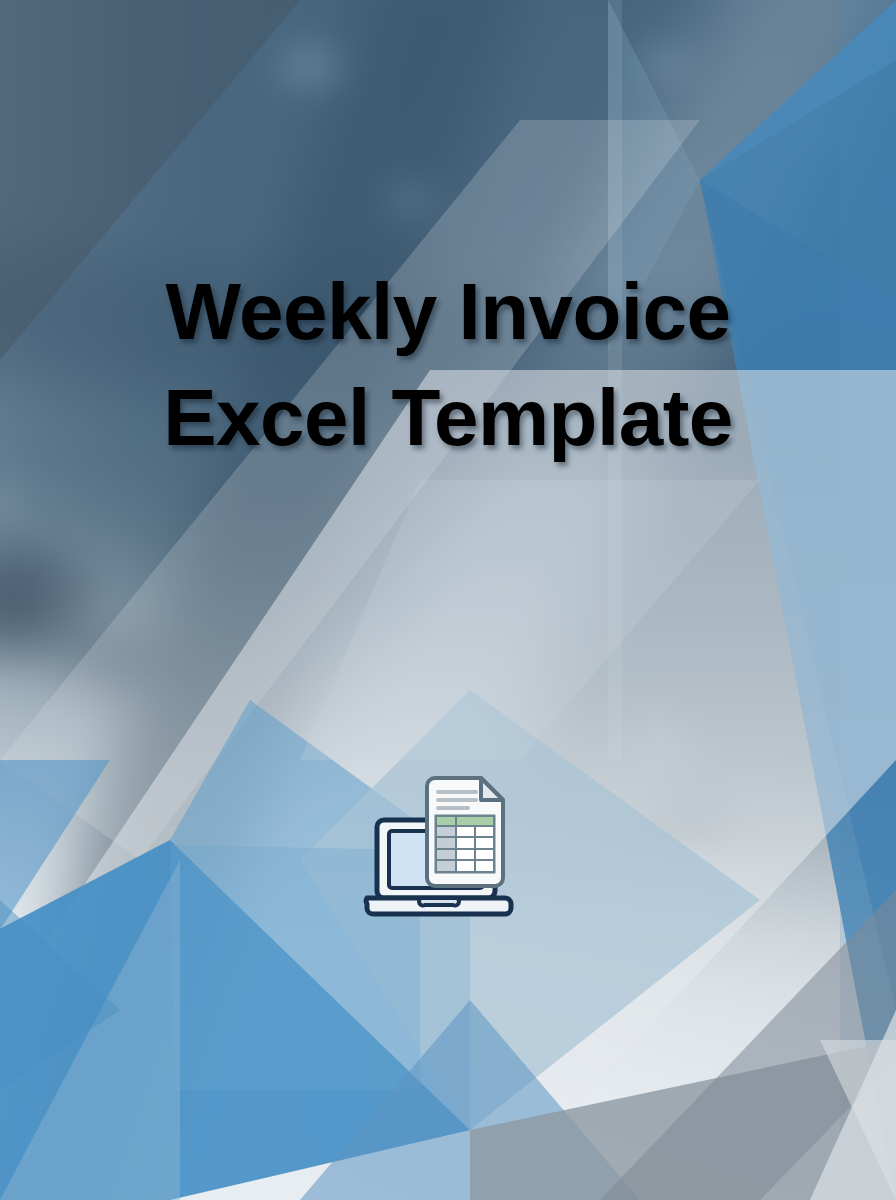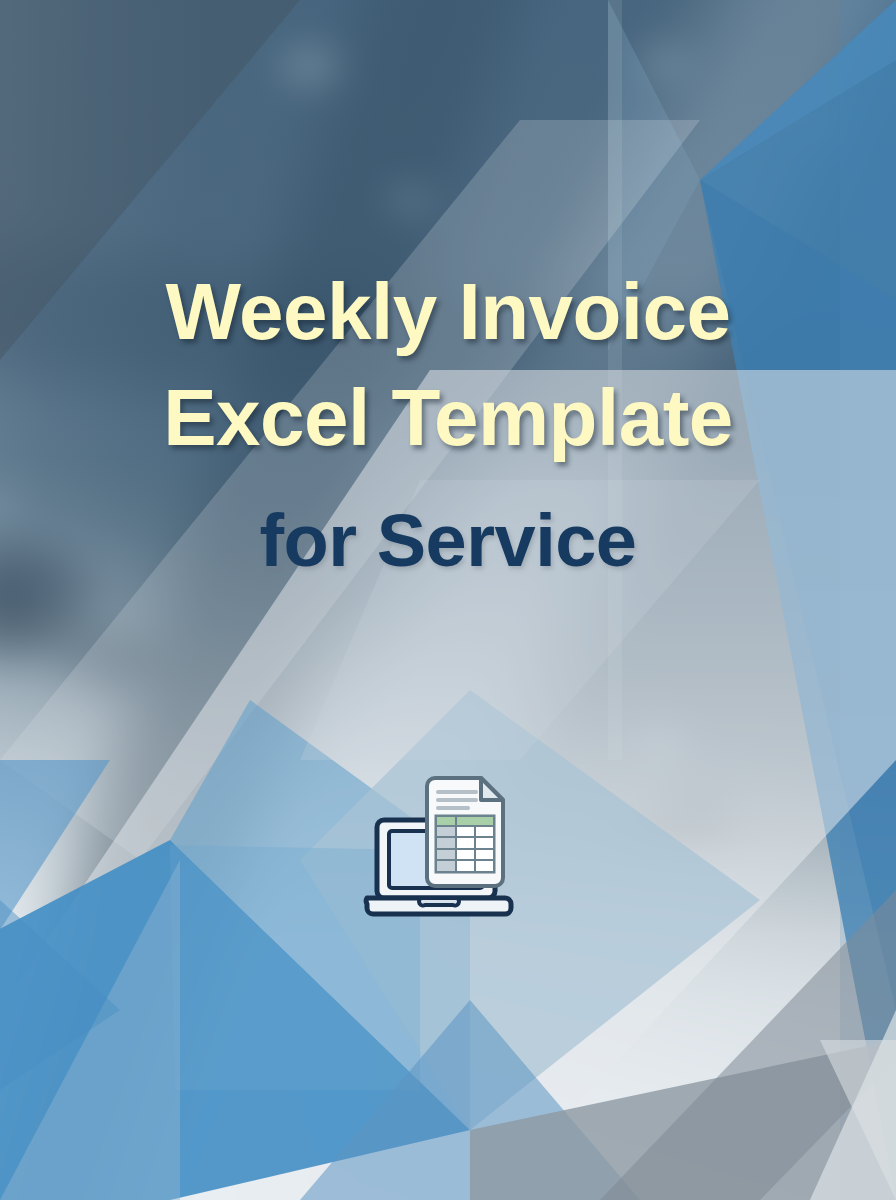--- a/index.html
+++ b/index.html
@@ -67,21 +67,21 @@
     text-align: center;
     z-index: 6;
   }
   .line {
     display: block;
     font-weight: bold;
     letter-spacing: -0.5px;
     line-height: 1.0;
   }
   .line-white {
-    color: #fef9c3;
+    color: #000000;
     font-size: 80px;
     text-shadow: 3px 4px 5px rgba(18,30,42,.45);
     margin-bottom: 26px;
   }
   .line-white.second { margin-bottom: 46px; }
   .line-navy {
     color: #163a60;
     font-size: 74px;
     text-shadow: 2px 3px 4px rgba(120,130,140,.40);
     margin-bottom: 20px;
@@ -144,21 +144,20 @@
       <polygon points="0,760 110,760 0,930" fill="#4f92c6" opacity="0.55"></polygon>
       <polygon points="0,900 120,1010 0,1090" fill="#4a8ec3" opacity="0.45"></polygon>
 
       <polygon points="420,480 760,480 520,760 300,760" fill="#cdd7de" opacity="0.22"></polygon>
     </svg>
   </div>
 
   <div class="headline">
     <span class="line line-white">Weekly Invoice</span>
     <span class="line line-white second">Excel Template</span>
-    <span class="line line-navy">for Service</span>
   </div>
 
   <div class="icon-wrap">
     <svg viewBox="0 0 170 160" xmlns="http://www.w3.org/2000/svg">
       <g fill="none" stroke="#17314f" stroke-width="5" stroke-linejoin="round" stroke-linecap="round">
 
         <rect x="14" y="52" width="118" height="78" rx="7" fill="#f2f6f9"></rect>
         <rect x="26" y="63" width="94" height="57" rx="3" fill="#cfe3f5" stroke-width="4"></rect>
 
         <path d="M4 130 H142 a6 6 0 0 1 6 6 v4 a6 6 0 0 1 -6 6 H10 a6 6 0 0 1 -6 -6 v-4 a6 6 0 0 1 0 -6 Z" fill="#eef3f7"></path>

